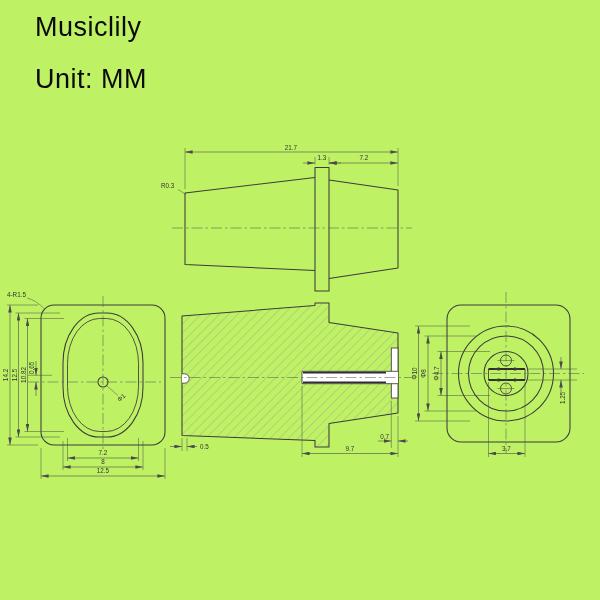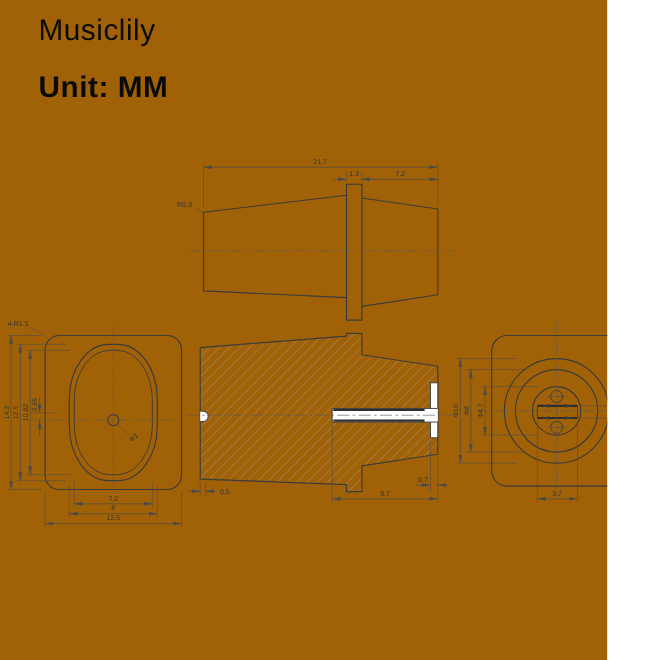--- a/index.html
+++ b/index.html
@@ -1,20 +1,20 @@
 <!DOCTYPE html>
 <html><head>
 <meta charset="utf-8">
 <style>
   html,body{margin:0;padding:0;background:#fff;}
-  .page{position:relative;width:552px;height:600px;background:#a16207;overflow:hidden;
+  .page{position:relative;width:600px;height:600px;background:#bef264;overflow:hidden;
         font-family:"Liberation Sans", sans-serif;}
   .hdr{position:absolute;left:35px;top:12px;color:#0a0a0a;}
   .hdr .brand{font-size:27px;font-weight:500;letter-spacing:0.5px;}
-  .hdr .unit{font-size:27px;font-weight:700;margin-top:21px;letter-spacing:0.5px;}
+  .hdr .unit{font-size:27px;font-weight:400;margin-top:21px;letter-spacing:0.5px;}
   svg{position:absolute;left:0;top:0;}
   svg text{font-family:"Liberation Sans", sans-serif;font-size:6.3px;fill:#333;}
   .ol{fill:none;stroke:#3b3b3b;stroke-width:1.05;stroke-linejoin:round;}
   .thn{fill:none;stroke:#3b3b3b;stroke-width:0.85;}
   .thk{fill:none;stroke:#2e2e2e;stroke-width:1.9;}
   .cl{fill:none;stroke:#5a5a5a;stroke-width:0.55;stroke-dasharray:11 3 2.5 3;}
   .dim{fill:none;stroke:#4a4a4a;stroke-width:0.6;}
   .ext{fill:none;stroke:#4a4a4a;stroke-width:0.5;}
   .wf{fill:#ffffff;}
 </style>

